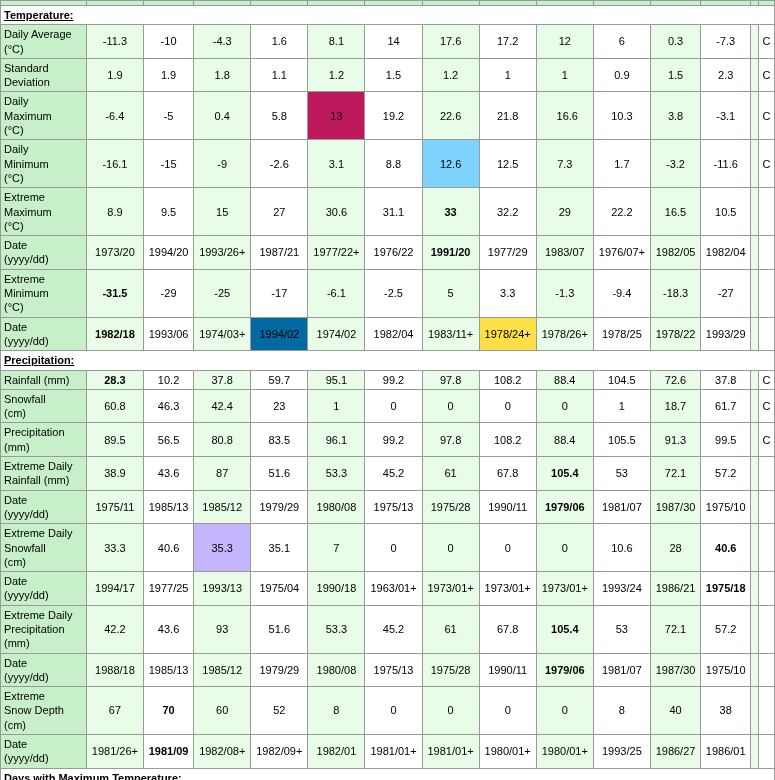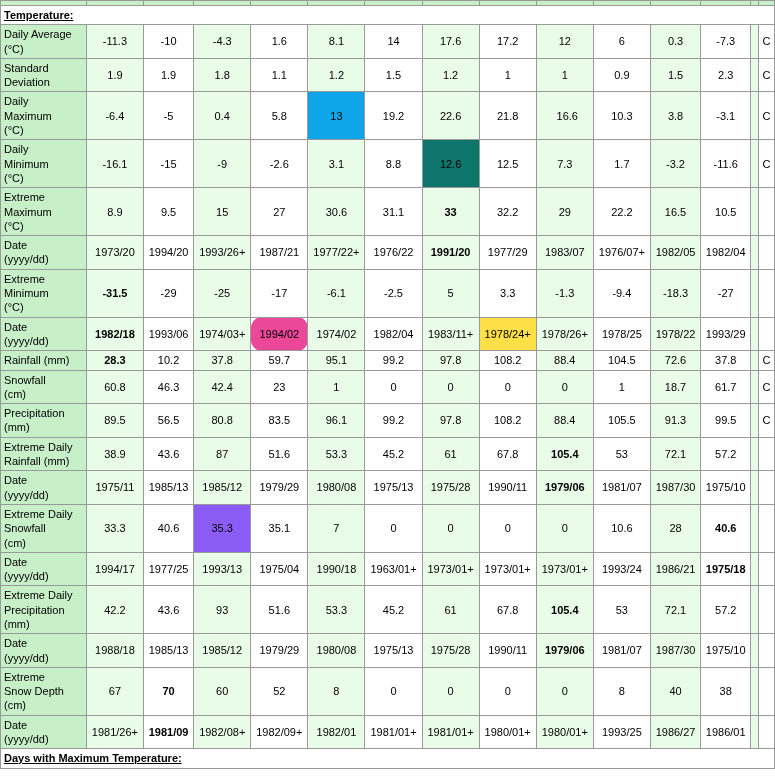--- a/index.html
+++ b/index.html
@@ -75,42 +75,42 @@
         <td style="background: rgb(255, 255, 255);">C</td>
       </tr>
       <tr>
         <td class="row-header" style="white-space: pre-line;">Daily
 Maximum
 (°C)</td>
         <td style="background: rgb(232, 252, 232);">-6.4</td>
         <td style="background: rgb(255, 255, 255);">-5</td>
         <td style="background: rgb(232, 252, 232);">0.4</td>
         <td style="background: rgb(255, 255, 255);">5.8</td>
-        <td style="background: #0ea5e9;">13</td>
+        <td style="background: #be185d;">13</td>
         <td style="background: rgb(255, 255, 255);">19.2</td>
         <td style="background: rgb(232, 252, 232);">22.6</td>
         <td style="background: rgb(255, 255, 255);">21.8</td>
         <td style="background: rgb(232, 252, 232); padding-left: 8px;">16.6</td>
         <td style="background: rgb(255, 255, 255);">10.3</td>
         <td style="background: rgb(232, 252, 232);">3.8</td>
         <td style="background: rgb(255, 255, 255);">-3.1</td>
         <td style="background: rgb(232, 252, 232);"></td>
         <td style="background: rgb(255, 255, 255);">C</td>
       </tr>
       <tr>
         <td class="row-header" style="white-space: pre-line;">Daily
 Minimum
 (°C)</td>
         <td style="background: rgb(232, 252, 232);">-16.1</td>
         <td style="background: rgb(255, 255, 255);">-15</td>
         <td style="background: rgb(232, 252, 232);">-9</td>
         <td style="background: rgb(255, 255, 255);">-2.6</td>
         <td style="background: rgb(232, 252, 232);">3.1</td>
         <td style="background: rgb(255, 255, 255);">8.8</td>
-        <td style="background: #0f766e;">12.6</td>
+        <td style="background: #7dd3fc;">12.6</td>
         <td style="background: rgb(255, 255, 255);">12.5</td>
         <td style="background: rgb(232, 252, 232);">7.3</td>
         <td style="background: rgb(255, 255, 255);">1.7</td>
         <td style="background: rgb(232, 252, 232);">-3.2</td>
         <td style="background: rgb(255, 255, 255);">-11.6</td>
         <td style="background: rgb(232, 252, 232);"></td>
         <td style="background: rgb(255, 255, 255);">C</td>
       </tr>
       <tr>
         <td class="row-header" style="white-space: pre-line;">Extreme
@@ -167,31 +167,34 @@
         <td style="background: rgb(255, 255, 255);">-27</td>
         <td style="background: rgb(232, 252, 232);"></td>
         <td style="background: rgb(255, 255, 255);"></td>
       </tr>
       <tr>
         <td class="row-header" style="white-space: pre-line;">Date
 (yyyy/dd)</td>
         <td style="background: rgb(232, 252, 232); font-weight: bold;">1982/18</td>
         <td style="background: rgb(255, 255, 255);">1993/06</td>
         <td style="background: rgb(232, 252, 232);">1974/03+</td>
-        <td style="background: #ec4899; border-radius: 11px;">1994/02</td>
+        <td style="background: #0369a1;">1994/02</td>
         <td style="background: rgb(232, 252, 232);">1974/02</td>
         <td style="background: rgb(255, 255, 255);">1982/04</td>
         <td style="background: rgb(232, 252, 232);">1983/11+</td>
         <td style="background: #fde047;">1978/24+</td>
         <td style="background: rgb(232, 252, 232);">1978/26+</td>
         <td style="background: rgb(255, 255, 255);">1978/25</td>
         <td style="background: rgb(232, 252, 232);">1978/22</td>
         <td style="background: rgb(255, 255, 255);">1993/29</td>
         <td style="background: rgb(232, 252, 232);"></td>
         <td style="background: rgb(255, 255, 255);"></td>
+      </tr>
+      <tr>
+        <td colspan="15" style="text-align: left; font-weight: bold; background: rgb(255, 255, 255); text-decoration: underline;">Precipitation:</td>
       </tr>
       <tr>
         <td class="row-header" style="white-space: pre-line;">Rainfall (mm)</td>
         <td style="background: rgb(232, 252, 232); font-weight: bold;">28.3</td>
         <td style="background: rgb(255, 255, 255);">10.2</td>
         <td style="background: rgb(232, 252, 232);">37.8</td>
         <td style="background: rgb(255, 255, 255);">59.7</td>
         <td style="background: rgb(232, 252, 232);">95.1</td>
         <td style="background: rgb(255, 255, 255);">99.2</td>
         <td style="background: rgb(232, 252, 232);">97.8</td>
@@ -274,21 +277,21 @@
         <td style="background: rgb(255, 255, 255);">1975/10</td>
         <td style="background: rgb(232, 252, 232);"></td>
         <td style="background: rgb(255, 255, 255);"></td>
       </tr>
       <tr>
         <td class="row-header" style="white-space: pre-line;">Extreme Daily
 Snowfall
 (cm)</td>
         <td style="background: rgb(232, 252, 232);">33.3</td>
         <td style="background: rgb(255, 255, 255);">40.6</td>
-        <td style="background: #8b5cf6;">35.3</td>
+        <td style="background: #c4b5fd;">35.3</td>
         <td style="background: rgb(255, 255, 255);">35.1</td>
         <td style="background: rgb(232, 252, 232);">7</td>
         <td style="background: rgb(255, 255, 255);">0</td>
         <td style="background: rgb(232, 252, 232);">0</td>
         <td style="background: rgb(255, 255, 255);">0</td>
         <td style="background: rgb(232, 252, 232);">0</td>
         <td style="background: rgb(255, 255, 255);">10.6</td>
         <td style="background: rgb(232, 252, 232);">28</td>
         <td style="background: rgb(255, 255, 255); font-weight: bold;">40.6</td>
         <td style="background: rgb(232, 252, 232);"></td>

